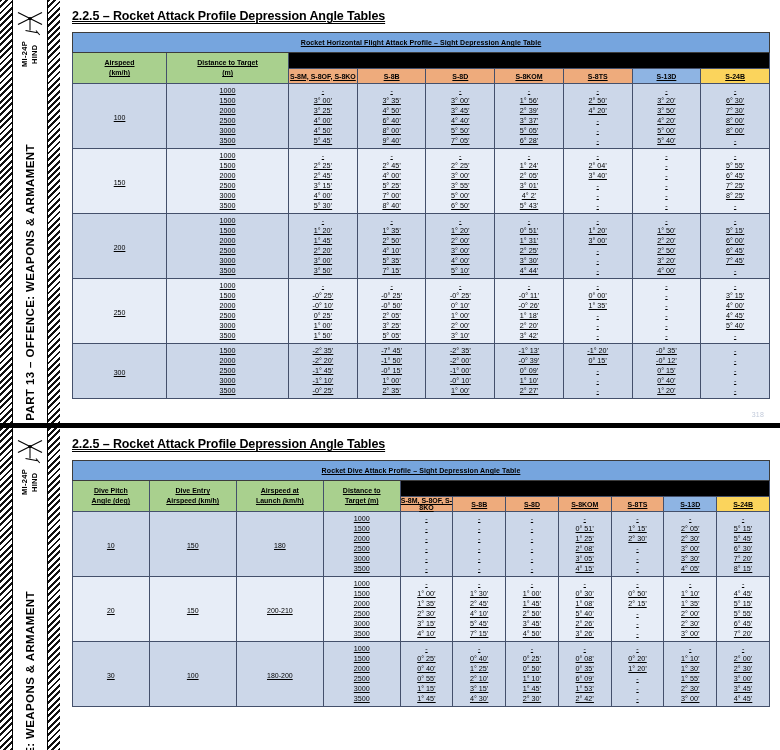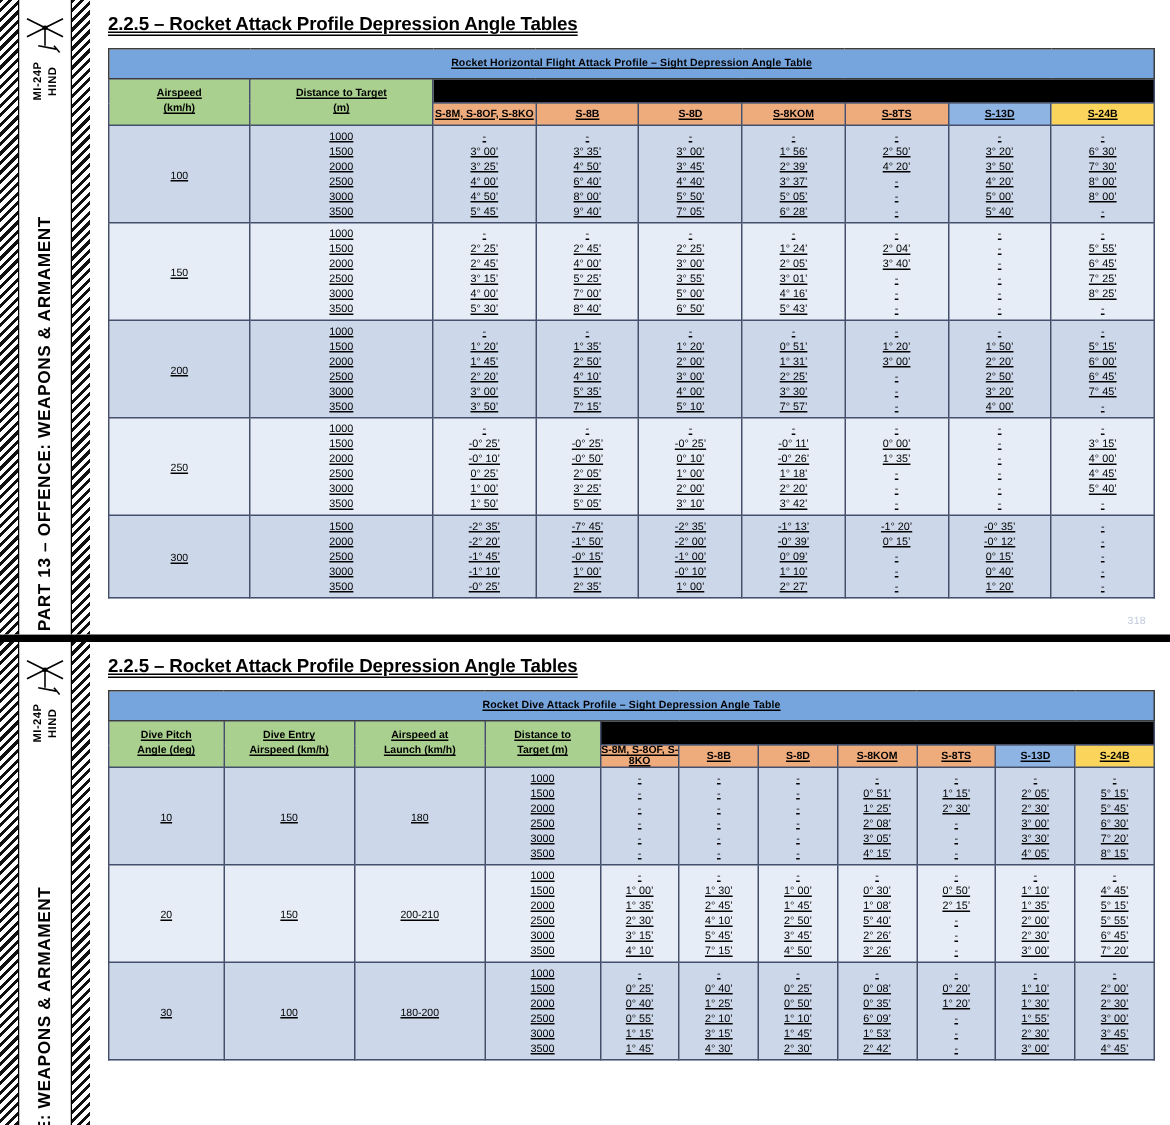--- a/index.html
+++ b/index.html
@@ -353,21 +353,21 @@
                 <span class="ln">3° 00’</span>
                 <span class="ln">3° 55’</span>
                 <span class="ln">5° 00’</span>
                 <span class="ln">6° 50’</span>
               </td>
               <td class="stack">
                 <span class="ln">-</span>
                 <span class="ln">1° 24’</span>
                 <span class="ln">2° 05’</span>
                 <span class="ln">3° 01’</span>
-                <span class="ln">4° 16’</span>
+                <span class="ln">4° 2’</span>
                 <span class="ln">5° 43’</span>
               </td>
               <td class="stack">
                 <span class="ln">-</span>
                 <span class="ln">2° 04’</span>
                 <span class="ln">3° 40’</span>
                 <span class="ln">-</span>
                 <span class="ln">-</span>
                 <span class="ln">-</span>
               </td>
@@ -421,21 +421,21 @@
                 <span class="ln">3° 00’</span>
                 <span class="ln">4° 00’</span>
                 <span class="ln">5° 10’</span>
               </td>
               <td class="stack">
                 <span class="ln">-</span>
                 <span class="ln">0° 51’</span>
                 <span class="ln">1° 31’</span>
                 <span class="ln">2° 25’</span>
                 <span class="ln">3° 30’</span>
-                <span class="ln">7° 57’</span>
+                <span class="ln">4° 44’</span>
               </td>
               <td class="stack">
                 <span class="ln">-</span>
                 <span class="ln">1° 20’</span>
                 <span class="ln">3° 00’</span>
                 <span class="ln">-</span>
                 <span class="ln">-</span>
                 <span class="ln">-</span>
               </td>
               <td class="stack">

